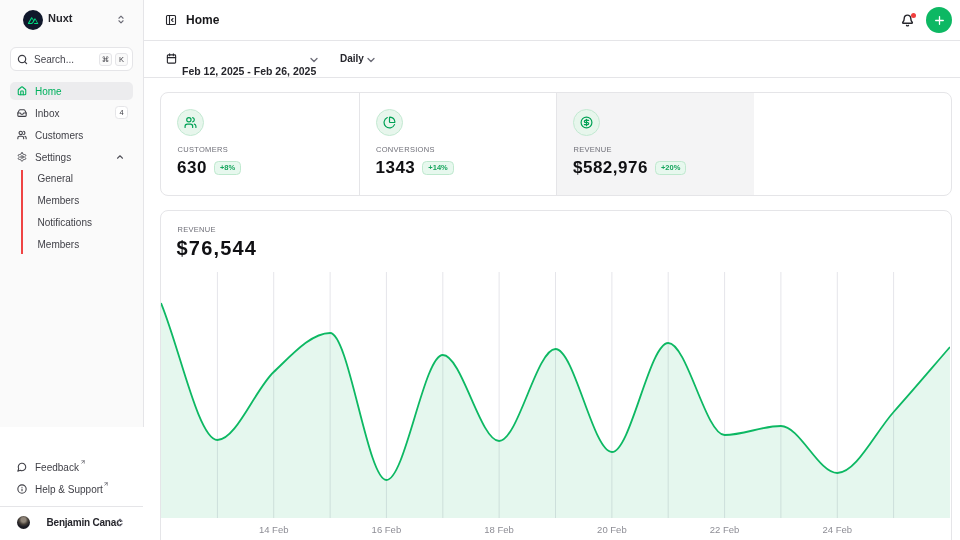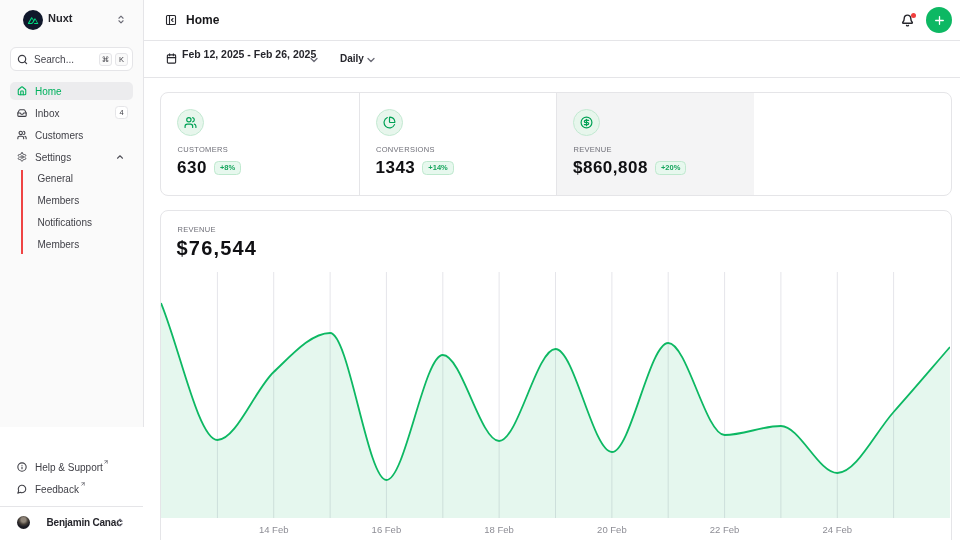--- a/index.html
+++ b/index.html
@@ -52,21 +52,21 @@
 #hdr { position:absolute; left:0; top:0; width:816px; height:41px; border-bottom:1px solid #e5e5e8; }
 #hdr .collapse { position:absolute; left:21px; top:14px; color:#26262c; }
 #hdr .title { position:absolute; left:42px; top:13px; font-size:12px; font-weight:700; color:#18181b; }
 #bellwrap { position:absolute; left:757px; top:13px; color:#26262c; }
 #belldot { position:absolute; left:766.5px; top:12.5px; width:5.5px; height:5.5px; border-radius:50%; background:#f03e3e; }
 #plusbtn { position:absolute; left:782px; top:7px; width:26px; height:26px; border-radius:50%;
   background:#0db863; color:#fff; display:flex; align-items:center; justify-content:center; }
 
 #toolbar { position:absolute; left:0; top:40px; width:816px; height:38px; border-bottom:1px solid #e5e5e8; }
 #toolbar .cal { position:absolute; left:22px; top:12.5px; color:#26262c; }
-#toolbar .drange { position:absolute; left:38px; top:8px; font-size:10.5px; font-weight:600; color:#26262c; }
+#toolbar .drange { position:absolute; left:38px; top:25px; font-size:10.5px; font-weight:600; color:#26262c; }
 #toolbar .chev1 { position:absolute; left:163.5px; top:13.5px; color:#6b6b76; }
 #toolbar .daily { position:absolute; left:196px; top:13px; font-size:10px; font-weight:600; color:#26262c; }
 #toolbar .chev2 { position:absolute; left:220.5px; top:13.5px; color:#6b6b76; }
 
 
 #cards { position:absolute; left:16px; top:92px; width:792px; height:104px;
   border:1px solid #e5e5e8; border-radius:8px; display:flex; overflow:hidden; background:#fff; }
 .cell { position:relative; width:25%; height:100%; }
 .cell + .cell { border-left:1px solid #e5e5e8; }
 .cell.sel { background:#f4f4f5; }
@@ -151,36 +151,36 @@
       <div class="sitem">General</div>
       <div class="sitem">Members</div>
       <div class="sitem">Notifications</div>
       <div class="sitem">Members</div>
     </div>
   </div>
 
   <div id="side-foot">
     <div class="nitem">
       <svg class="lu nico" width="10" height="10" viewBox="0 0 24 24">
+          <path d="M7.9 20A9 9 0 1 0 4 16.1L2 22Z"></path>
+        </svg>
+      <span class="nlabel">Feedback</span>
+      <svg class="lu extarrow" style="left:70px;" width="6" height="6" viewBox="0 0 24 24">
+          <path d="M7 7h10v10"></path>
+          <path d="M7 17 17 7"></path>
+        </svg>
+    </div>
+    <div class="nitem">
+      <svg class="lu nico" width="10" height="10" viewBox="0 0 24 24">
           <circle cx="12" cy="12" r="10"></circle>
           <path d="M12 16v-4"></path>
           <path d="M12 8h.01"></path>
         </svg>
       <span class="nlabel">Help &amp; Support</span>
       <svg class="lu extarrow" style="left:93px;" width="6" height="6" viewBox="0 0 24 24">
-          <path d="M7 7h10v10"></path>
-          <path d="M7 17 17 7"></path>
-        </svg>
-    </div>
-    <div class="nitem">
-      <svg class="lu nico" width="10" height="10" viewBox="0 0 24 24">
-          <path d="M7.9 20A9 9 0 1 0 4 16.1L2 22Z"></path>
-        </svg>
-      <span class="nlabel">Feedback</span>
-      <svg class="lu extarrow" style="left:70px;" width="6" height="6" viewBox="0 0 24 24">
           <path d="M7 7h10v10"></path>
           <path d="M7 17 17 7"></path>
         </svg>
     </div>
   </div>
   <div id="divider"></div>
   <div id="userrow">
     <div id="avatar"></div>
     <span class="uname">Benjamin Canac</span>
     <svg class="lu updown" width="10" height="13" viewBox="0 0 24 24">
@@ -262,21 +262,21 @@
     <div class="cell sel">
       <div class="iconcirc">
           <svg class="lu" width="13" height="13" viewBox="0 0 24 24" style="stroke-width:2.2;">
             <circle cx="12" cy="12" r="10"></circle>
             <path d="M16 8h-6a2 2 0 1 0 0 4h4a2 2 0 1 1 0 4H8"></path>
             <path d="M12 18V6"></path>
           </svg>
         </div>
       <div class="clabel">REVENUE</div>
       <div class="cvrow">
-          <span class="num">$860,808</span>
+          <span class="num">$582,976</span>
           <span class="cbadge">+20%</span>
         </div>
     </div>
   </div>
 
   <div id="chart-card">
     <div class="clabel2">REVENUE</div>
     <div class="cval2">$76,544</div>
     <svg id="plot" width="789" height="284" viewBox="0 0 789 284">
       <g stroke="#e5e5ea" stroke-width="1">

